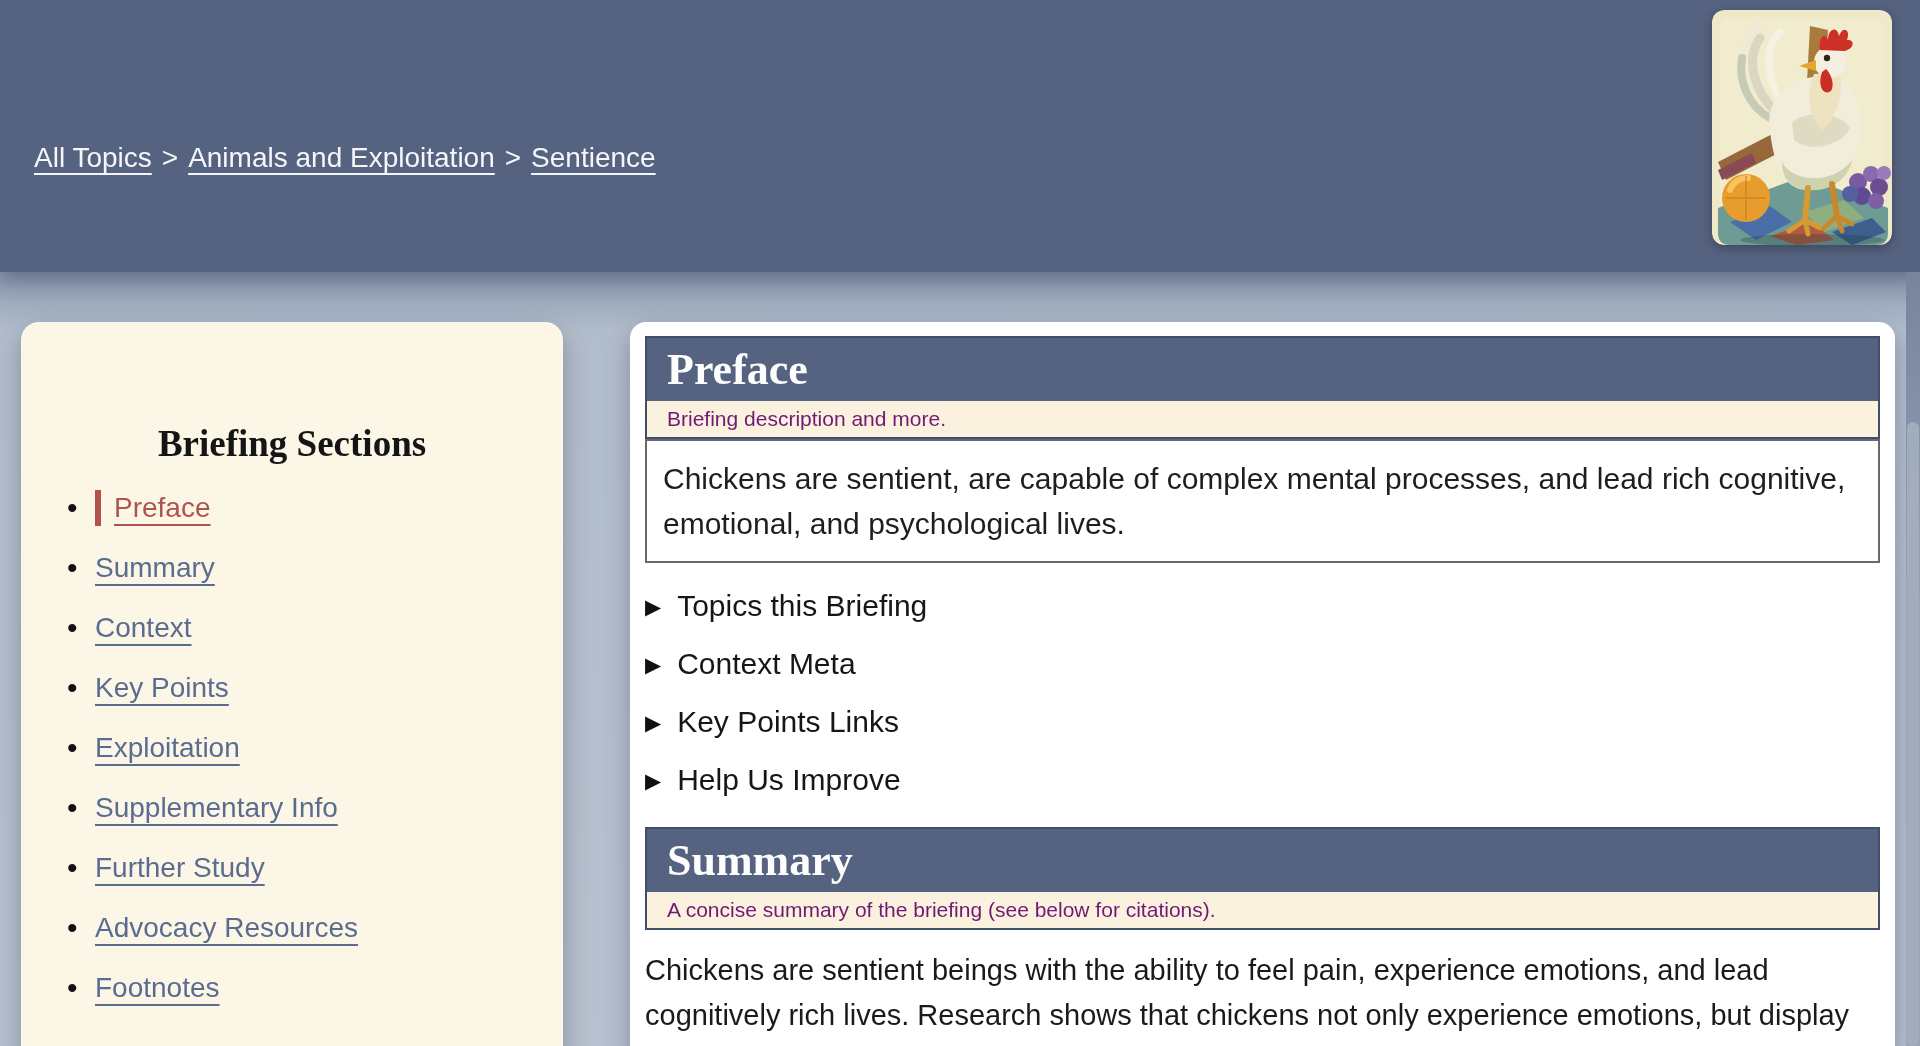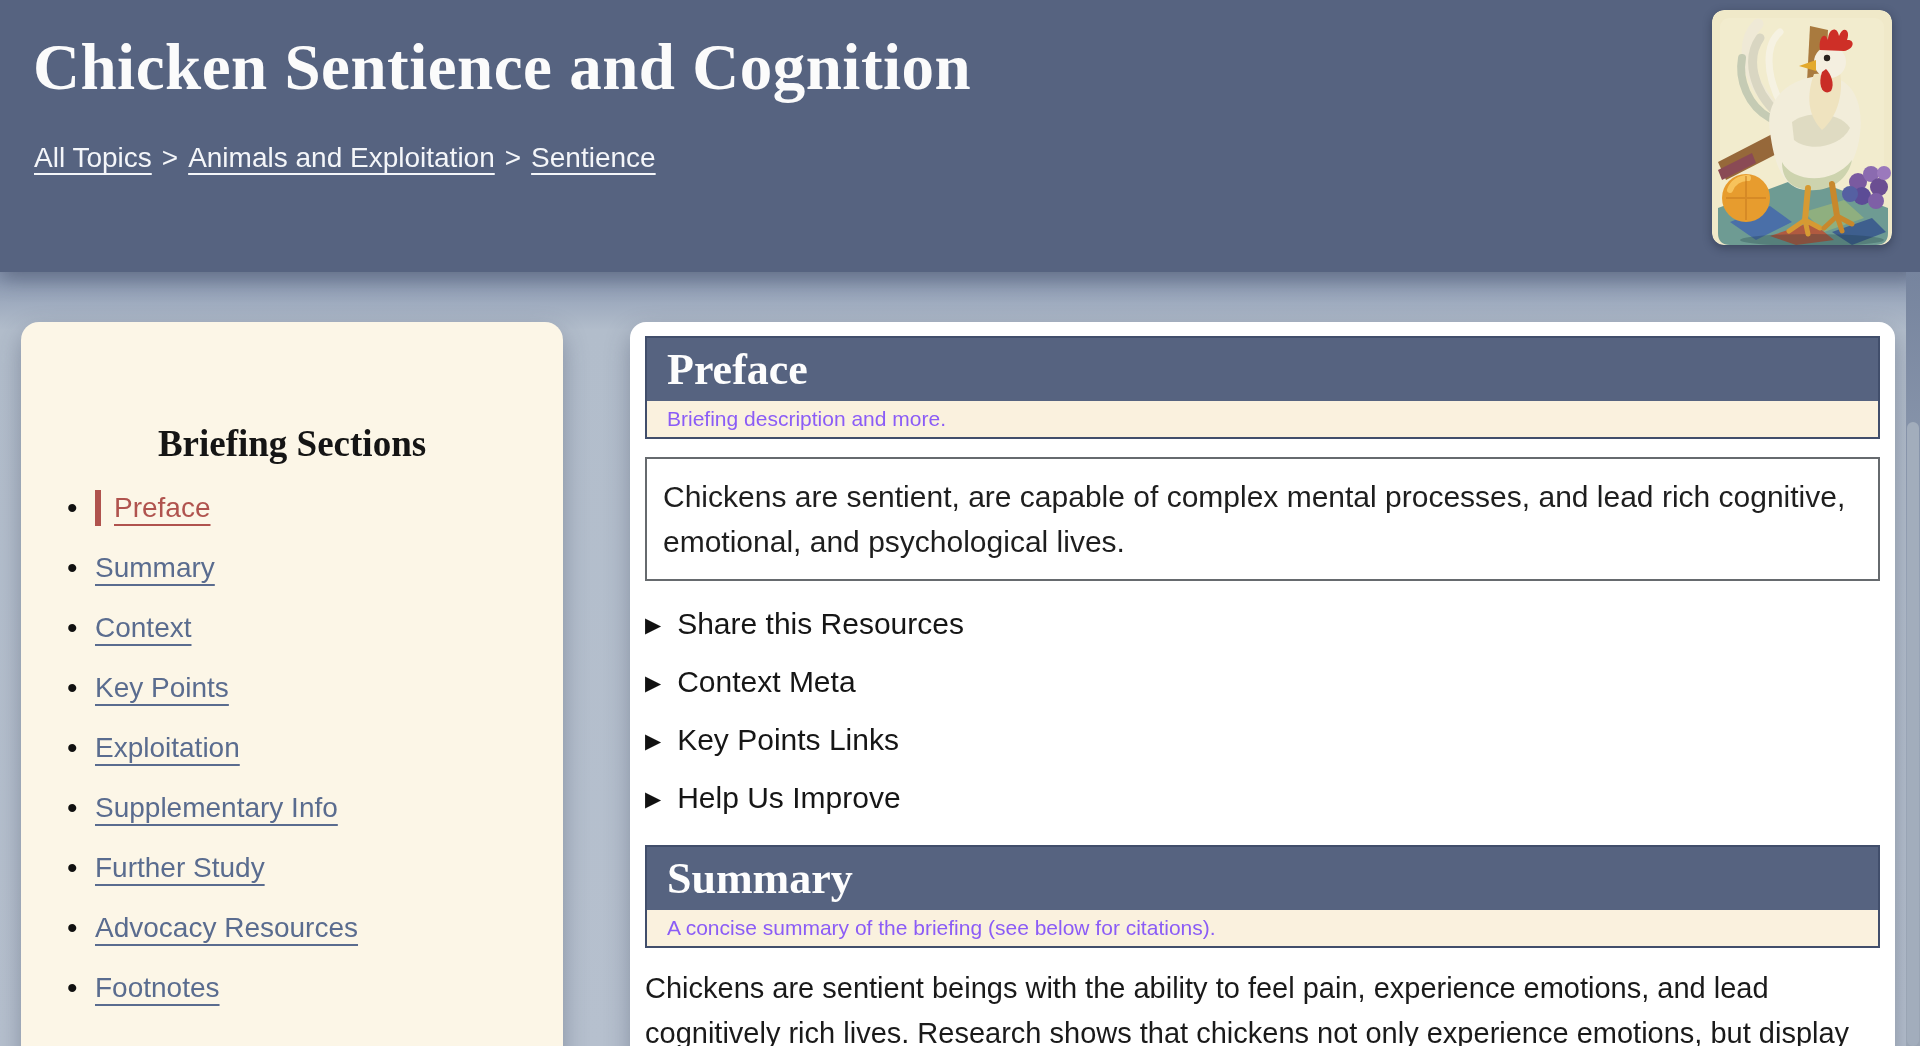--- a/index.html
+++ b/index.html
@@ -73,39 +73,38 @@
   }
   .section-head { border:2px solid #414e6b; }
   .section-head .bar {
     background:#566380; height:63px; display:flex; align-items:center; padding:0 20px;
   }
   .section-head .bar h3 {
     font-family:"Liberation Serif", serif; font-weight:bold;
     font-size:44px; color:#fdfdfd;
   }
   .section-head .strip {
-    background:#faf1de; padding:6px 20px; font-size:21px; color:#8b5cf6;
+    background:#faf1de; padding:6px 20px; font-size:21px; color:#701a75;
   }
   .quote-box {
-    margin-top:18px; border:2px solid #666a6e; background:#fff;
+    border:2px solid #666a6e; background:#fff;
     padding:15px 16px; font-size:30px; line-height:45px; color:#1e1e1e;
   }
   .disclosures { margin-top:14px; }
   .disclosure {
     height:58px; display:flex; align-items:center; cursor:pointer; font-size:30px; color:#161616;
   }
   .disclosure .arrow { font-size:21px; color:#111; margin-right:16px; line-height:1; }
   .summary-head { margin-top:18px; }
   .summary-text { margin-top:18px; font-size:29px; line-height:45px; color:#1a1a1a; }
 </style>
 </head>
 <body>
 
 <div class="header">
-  <h1>Chicken Sentience and Cognition</h1>
   <div class="breadcrumb">
     <a>All Topics</a><span class="sep">&gt;</span><a>Animals and Exploitation</a><span class="sep">&gt;</span><a>Sentience</a>
   </div>
 
   <div class="artwork">
     <svg viewBox="0 0 180 235" xmlns="http://www.w3.org/2000/svg">
       <rect width="180" height="235" rx="12" fill="#f0e9c9"></rect>
       <rect x="8" y="8" width="164" height="219" rx="9" fill="#f2ecce"></rect>
 
       <path d="M98 16 L116 20 L106 206 L88 202 Z" fill="#a97a3e"></path>
@@ -211,21 +210,21 @@
       <h3>Preface</h3>
     </div>
     <div class="strip">Briefing description and more.</div>
   </div>
 
   <div class="quote-box">Chickens are sentient, are capable of complex mental processes, and lead rich cognitive, emotional, and psychological lives.</div>
 
   <div class="disclosures">
     <div class="disclosure">
       <span class="arrow">▶</span>
-      <span>Share this Resources</span>
+      <span>Topics this Briefing</span>
     </div>
     <div class="disclosure">
       <span class="arrow">▶</span>
       <span>Context Meta</span>
     </div>
     <div class="disclosure">
       <span class="arrow">▶</span>
       <span>Key Points Links</span>
     </div>
     <div class="disclosure">

